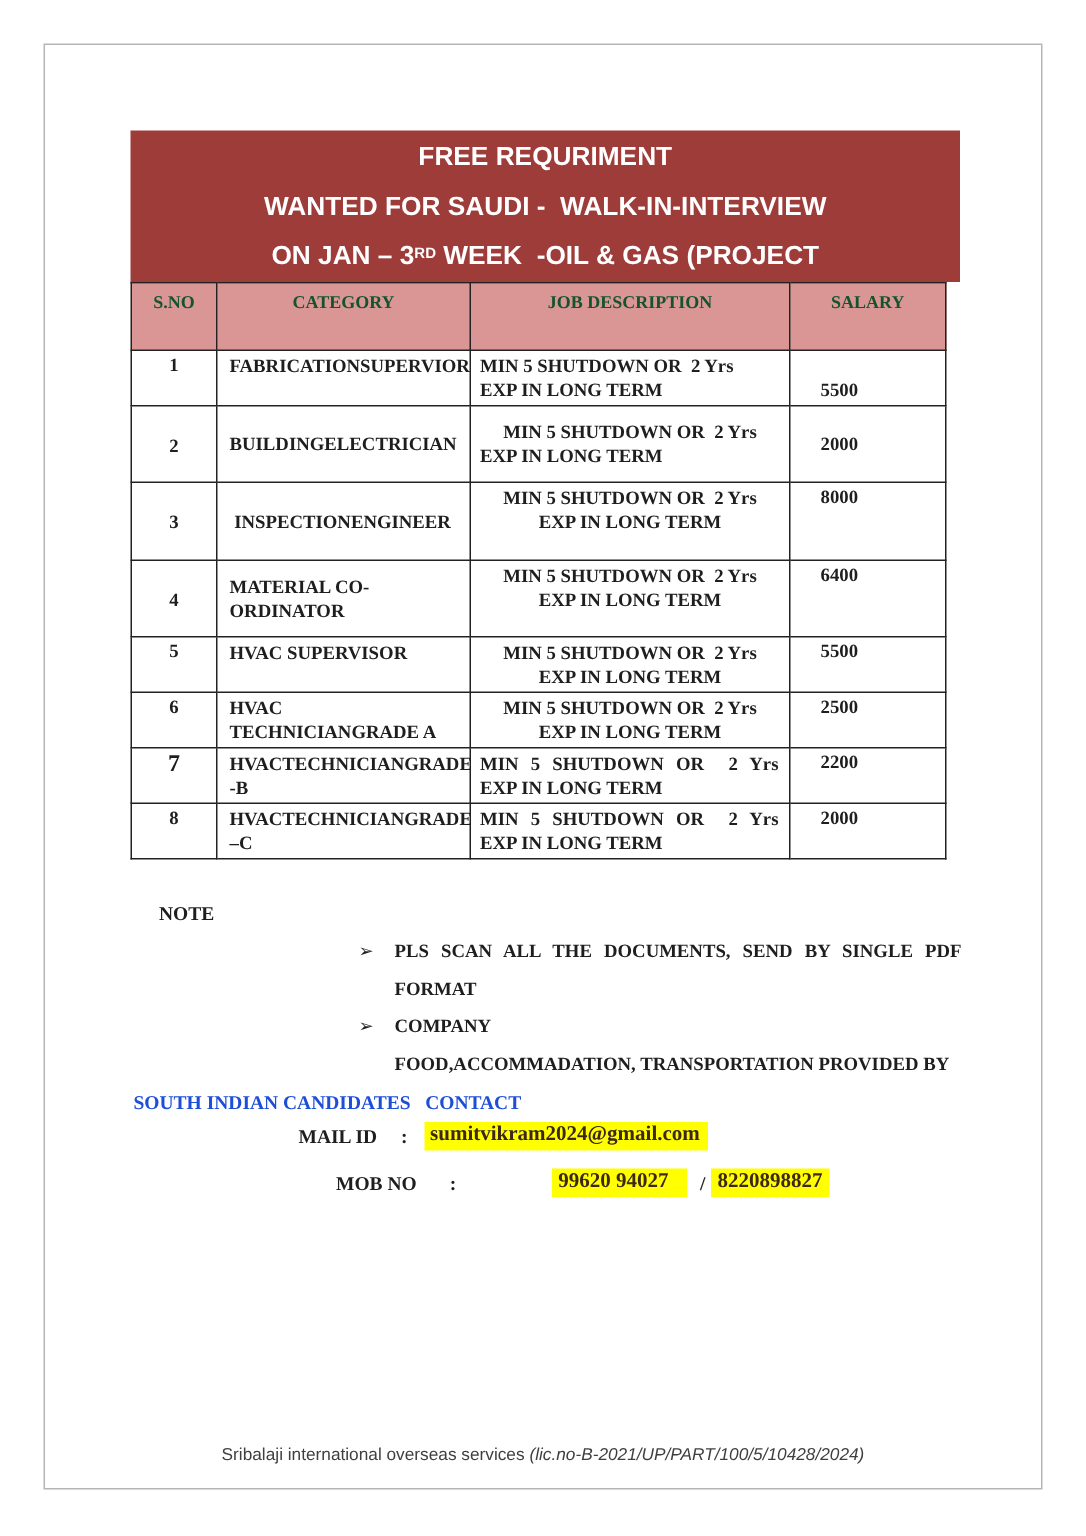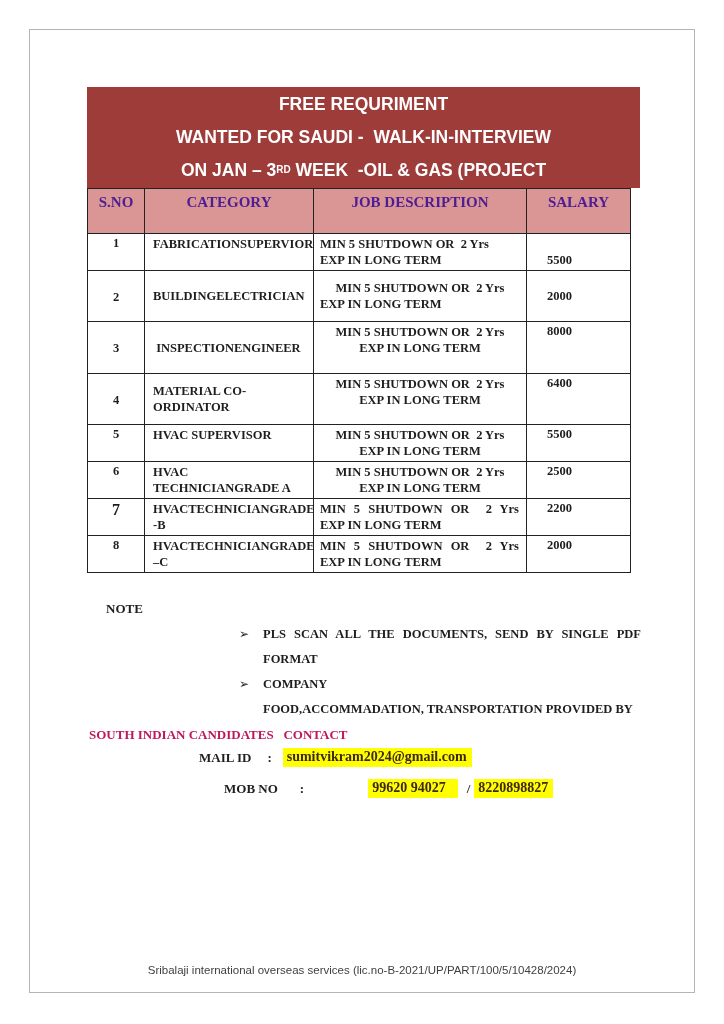--- a/index.html
+++ b/index.html
@@ -16,22 +16,22 @@
   .banner .sup { font-size:10px; vertical-align:top; position:relative; top:-1px; }
 
   
   table.jobs { position:absolute; left:57px; top:158px; width:543px;
                border-collapse:collapse; table-layout:fixed;
                font-family:"Liberation Serif", serif; font-weight:bold;
                color:#1e1e1e; font-size:12.5px; }
   table.jobs col.c1{width:57px} table.jobs col.c2{width:169px}
   table.jobs col.c3{width:213px} table.jobs col.c4{width:104px}
   table.jobs th, table.jobs td { border:1px solid #222222; }
-  table.jobs th { height:45px; background:#d99694; color:#4c1d95;
-                  font-size:15px; vertical-align:top; padding-top:5px; text-align:center; }
+  table.jobs th { height:45px; background:#d99694; color:#14532d;
+                  font-size:12px; vertical-align:top; padding-top:5px; text-align:center; }
   td.sno { text-align:center; padding-top:2px; }
   td.sno.big { font-size:16px; }
   td.cat { padding:2px 4px 2px 8px; line-height:16px; white-space:pre-wrap; }
   td.desc { padding:2px 6px; }
   td.desc .dl { display:block; line-height:16px; white-space:pre-wrap; }
   td.sal { text-align:left; padding:2px 20px; }
   .vt { vertical-align:top; } .vm { vertical-align:middle; } .vb { vertical-align:bottom; }
   .d-left { text-align:left; } .d-center { text-align:center; }
   .d-spread { text-align:left; word-spacing:5px; }
   tr.hr1{height:37px} tr.hr2{height:51px} tr.hr3{height:52px} tr.hr4{height:51px}
@@ -43,37 +43,37 @@
   .bullets { position:absolute; left:209px; top:592px; width:402px; color:#1e1e1e; }
   .bullet-item { display:grid; grid-template-columns:24px 1fr; font-weight:bold;
                  font-size:12.5px; }
   .bullet-glyph { font-family:"DejaVu Sans", sans-serif; font-size:12px;
                   line-height:25px; }
   .bullet-text .nl { display:block; line-height:25px; white-space:pre-wrap; }
   .bullet-item:first-child .nl1 { text-align:justify; text-align-last:justify; }
 
   
   .contact-heading { position:absolute; left:59px; top:697px; font-weight:bold;
-                     font-size:13px; color:#be185d; white-space:pre-wrap; }
+                     font-size:13px; color:#1d4ed8; white-space:pre-wrap; }
   .mail-row { position:absolute; left:169px; top:718px; display:flex;
               align-items:center; font-weight:bold; font-size:13px; color:#1e1e1e; }
   .mob-row  { position:absolute; left:194px; top:749px; display:flex;
               align-items:center; font-weight:bold; font-size:13px; color:#1e1e1e;text-align:right; }
   .colon { margin-left:16px; }
   .mob-row .colon { margin-left:22px; }
   .hl { background:#ffff00; color:#3d2817; font-size:14px; padding:1px 5px 2px 4px; }
   .mail-row .hl { margin-left:11px; }
   .mob-row .hl1 { margin-left:64px; padding-right:12px; }
   .mob-row .sep { margin:0 4px 0 9px; color:#1e1e1e; }
 
   
   .footer { position:absolute; left:0; top:934px; width:100%; text-align:center;
             font-family:"Liberation Sans", sans-serif; font-size:11.5px;
             color:#3f3f3f; }
-  .footer .lic { }
+  .footer .lic { font-style:italic; }
 </style>
 </head>
 <body>
 
 <div class="sheet">
 
   <div class="banner">
     <span class="bline">FREE REQURIMENT</span>
     <span class="bline">WANTED FOR SAUDI -  WALK-IN-INTERVIEW</span>
     <span class="bline"><span>ON JAN – 3</span><span class="sup">RD</span><span> WEEK  -OIL &amp; GAS (PROJECT</span></span>

